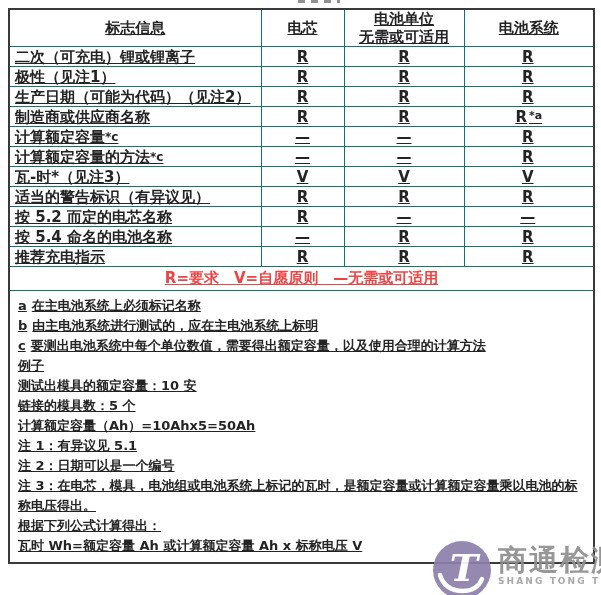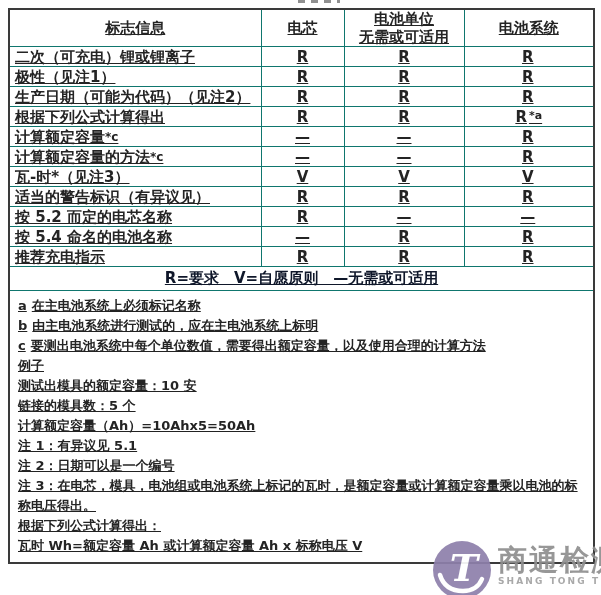--- a/index.html
+++ b/index.html
@@ -26,21 +26,21 @@
   }
   .data-row td{
     height:18px;font-size:15px;font-weight:600;padding:0;line-height:18px;color:#242424;
   }
   .c-label{text-align:left;padding-left:5px !important;white-space:nowrap;}
   .c-mid{text-align:center;}
   .lblsup{font-size:12px;font-weight:700;vertical-align:1px;}
   .cellsup{font-size:11px;font-weight:700;vertical-align:3px;margin-left:2px;}
   .legend-cell{
     height:21px;text-align:center;font-size:15px;font-weight:600;
-    white-space:pre;line-height:21px;color:#0f172a;
+    white-space:pre;line-height:21px;color:#ef4444;
   }
   .notes-cell{padding:5px 8px 6px 8px;vertical-align:top;}
   .note-line{font-size:13px;font-weight:600;line-height:20px;color:#242424;}
   .note-prefix{margin-right:5px;}
   .note-prefix:empty{margin-right:0;}
   
   .watermark{
     position:absolute;left:431px;top:539px;display:flex;align-items:flex-start;
     opacity:.92;pointer-events:none;
   }
@@ -93,21 +93,21 @@
     <td class="c-mid">R</td>
     <td class="c-mid"><span>R</span><span class="cellsup"></span></td>
   </tr>
         <tr class="data-row">
     <td class="c-label"><span>生产日期（可能为代码）（见注2）</span><span class="lblsup"></span></td>
     <td class="c-mid">R</td>
     <td class="c-mid">R</td>
     <td class="c-mid"><span>R</span><span class="cellsup"></span></td>
   </tr>
         <tr class="data-row">
-    <td class="c-label"><span>根据下列公式计算得出</span><span class="lblsup"></span></td>
+    <td class="c-label"><span>制造商或供应商名称</span><span class="lblsup"></span></td>
     <td class="c-mid">R</td>
     <td class="c-mid">R</td>
     <td class="c-mid"><span>R</span><span class="cellsup">*a</span></td>
   </tr>
         <tr class="data-row">
     <td class="c-label"><span>计算额定容量</span><span class="lblsup">*c</span></td>
     <td class="c-mid">—</td>
     <td class="c-mid">—</td>
     <td class="c-mid"><span>R</span><span class="cellsup"></span></td>
   </tr>

